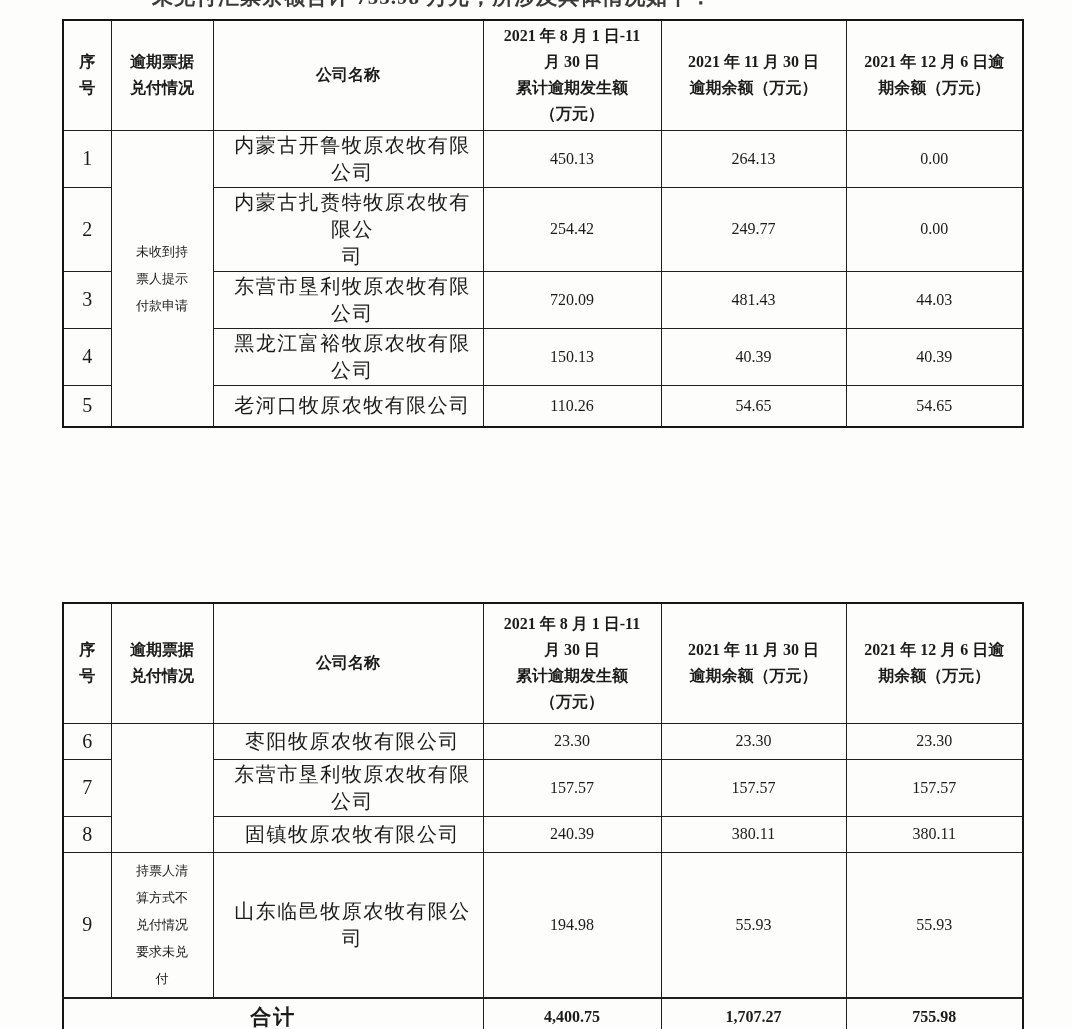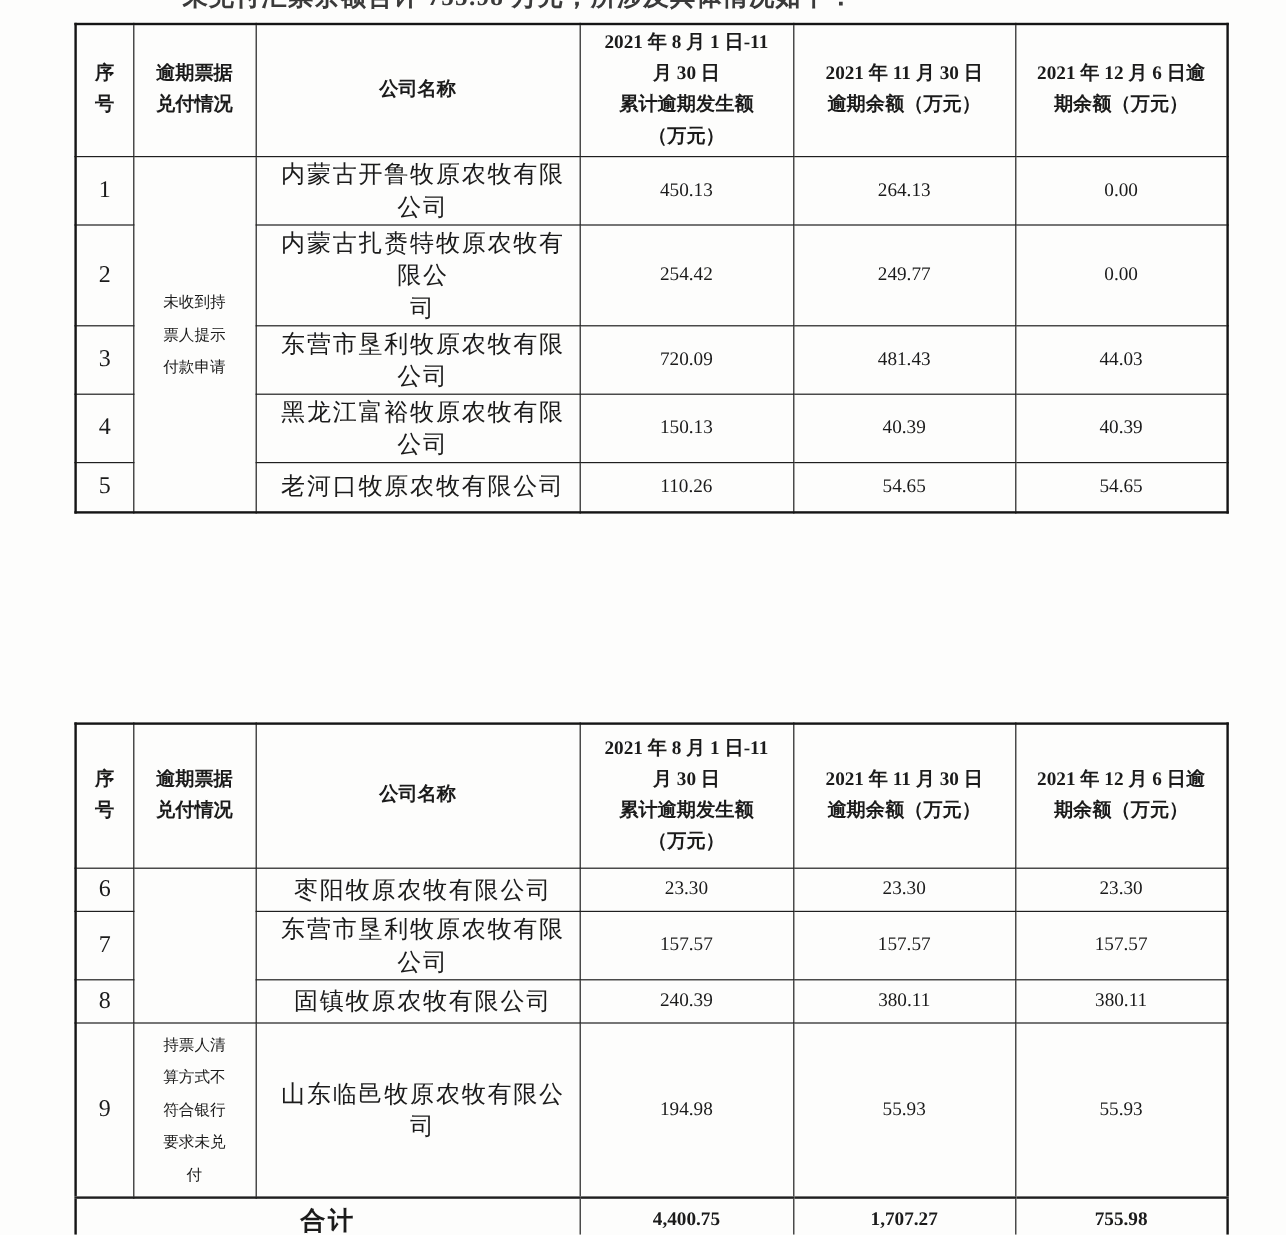--- a/index.html
+++ b/index.html
@@ -195,21 +195,21 @@
         <td class="seq">8</td>
         <td class="company">固镇牧原农牧有限公司</td>
         <td class="num">240.39</td>
         <td class="num">380.11</td>
         <td class="num">380.11</td>
       </tr>
       <tr class="h146">
         <td class="seq">9</td>
         <td class="status">持票人清
 算方式不
-符合银行
+兑付情况
 要求未兑
 付</td>
         <td class="company">山东临邑牧原农牧有限公司</td>
         <td class="num">194.98</td>
         <td class="num">55.93</td>
         <td class="num">55.93</td>
       </tr>
       <tr class="h37 total-row">
         <td class="total-label" colspan="3">合计</td>
         <td class="num">4,400.75</td>

